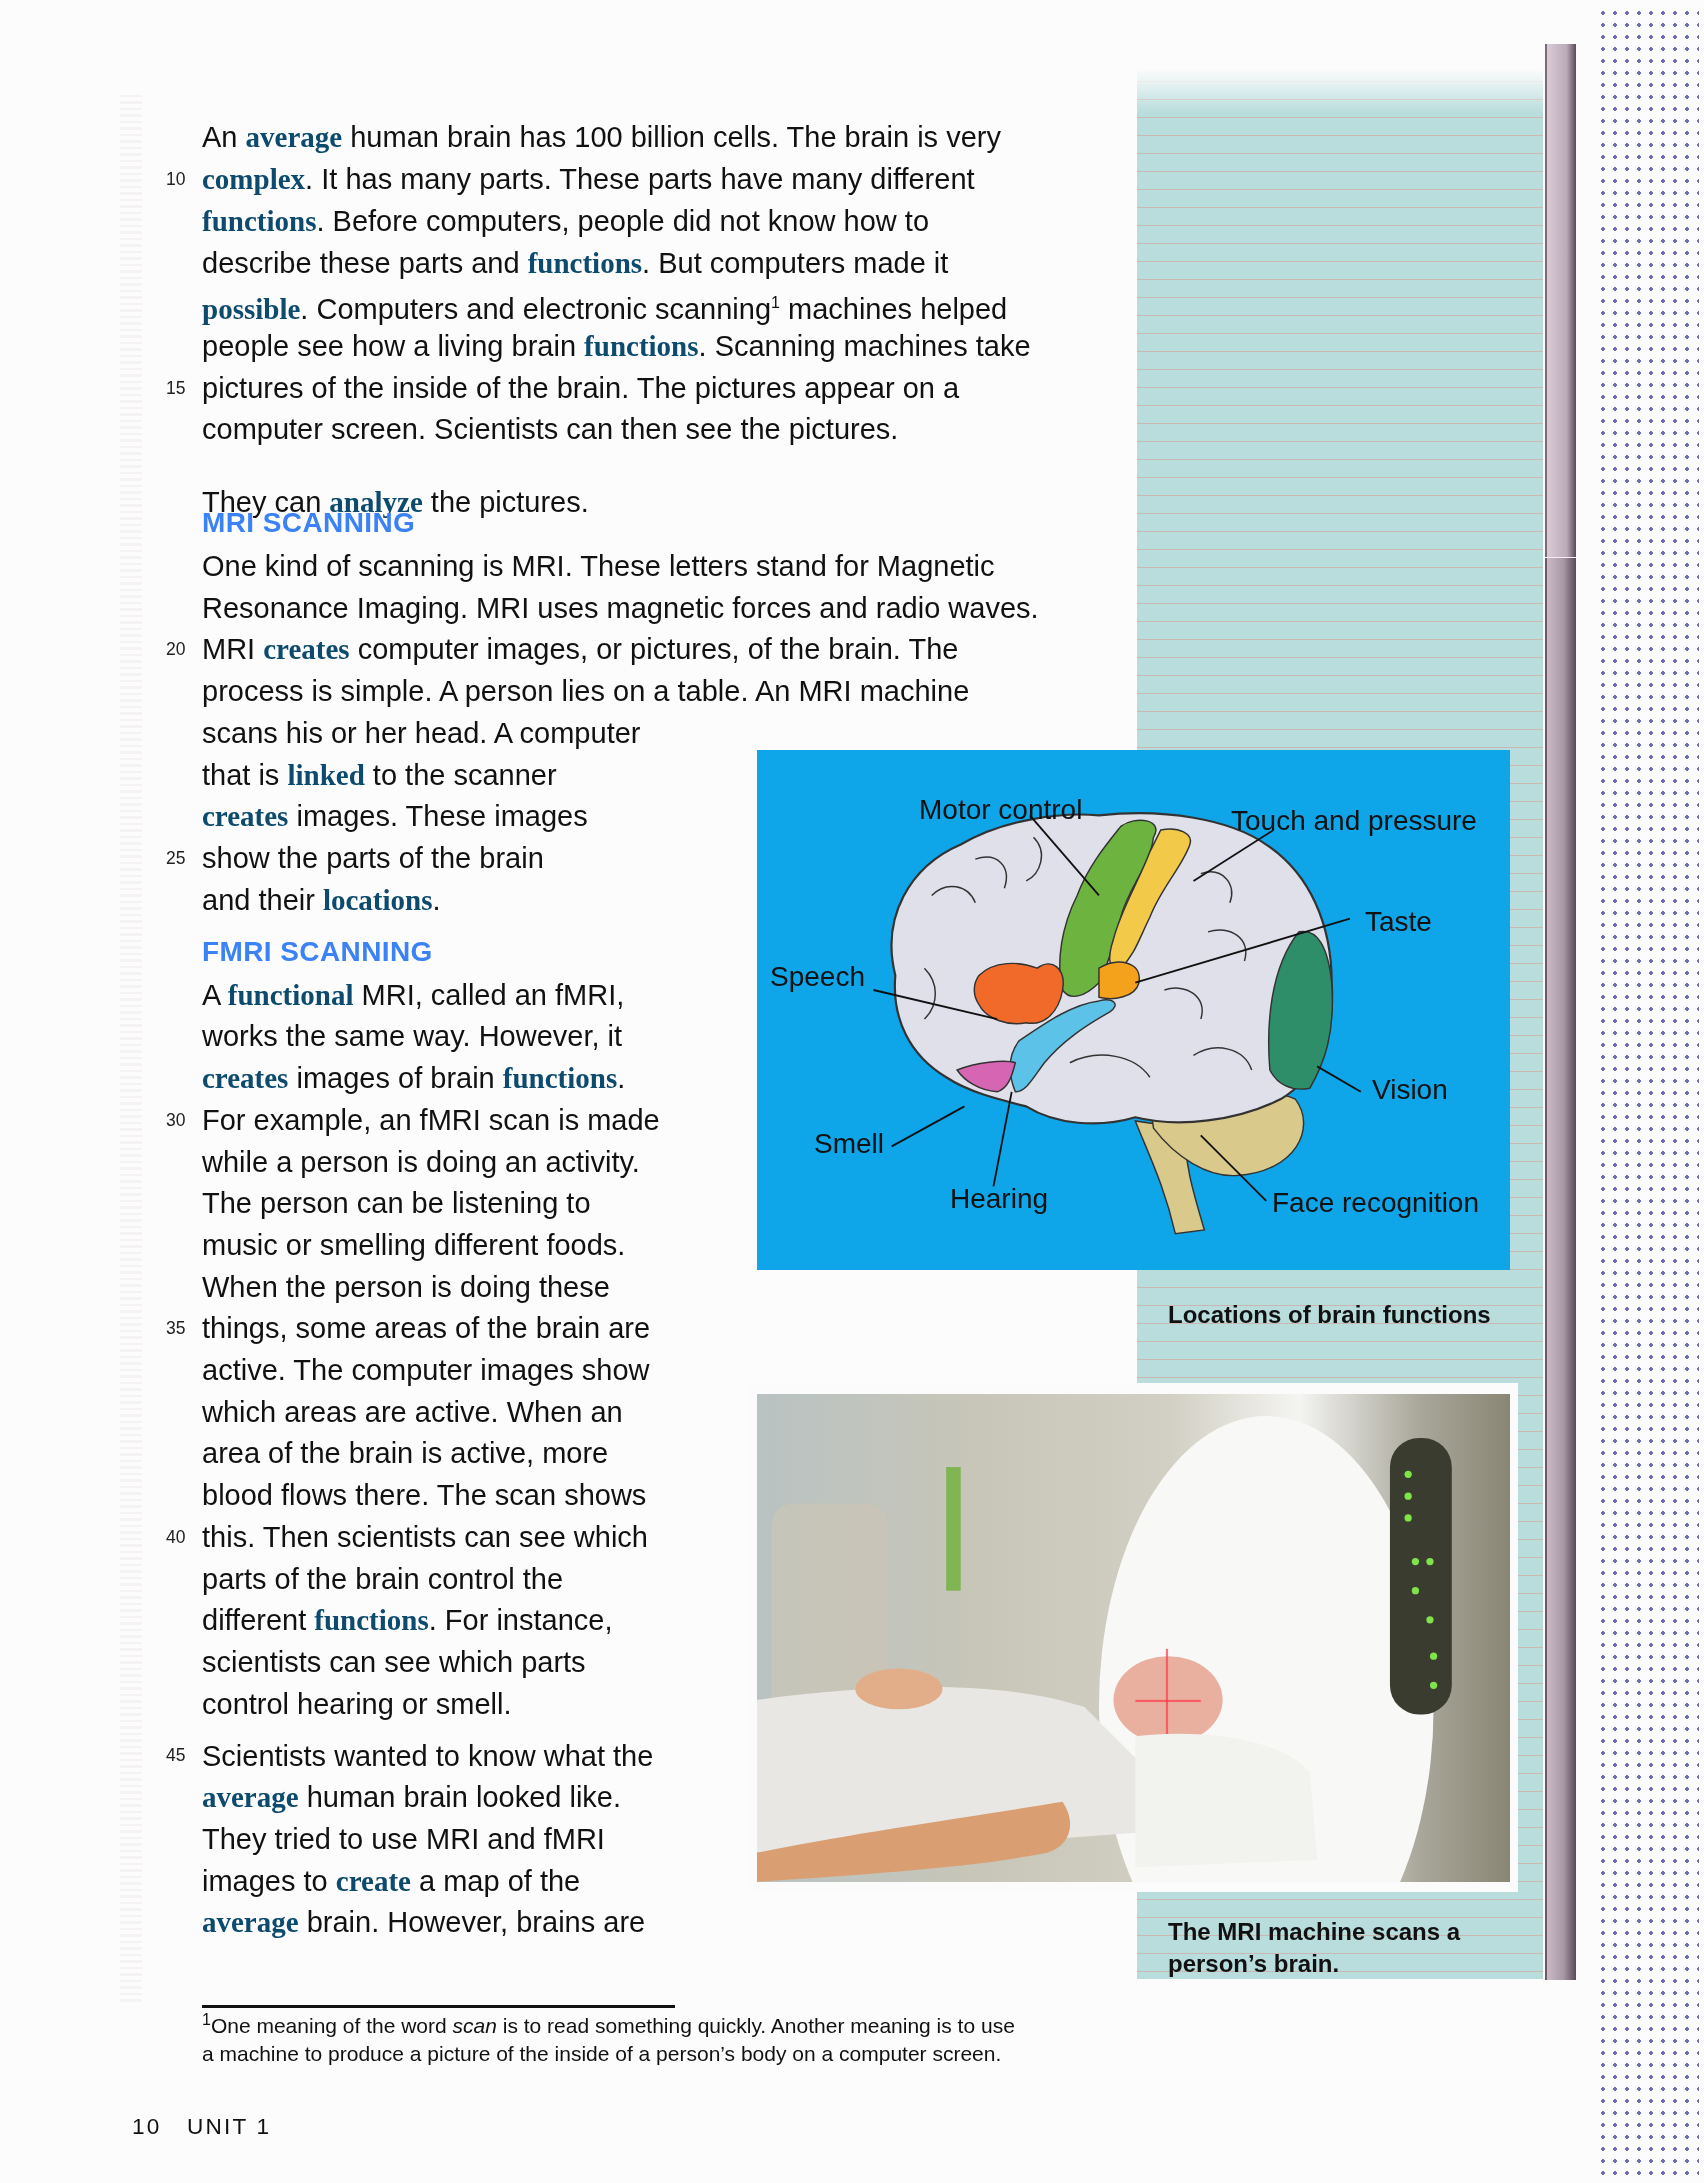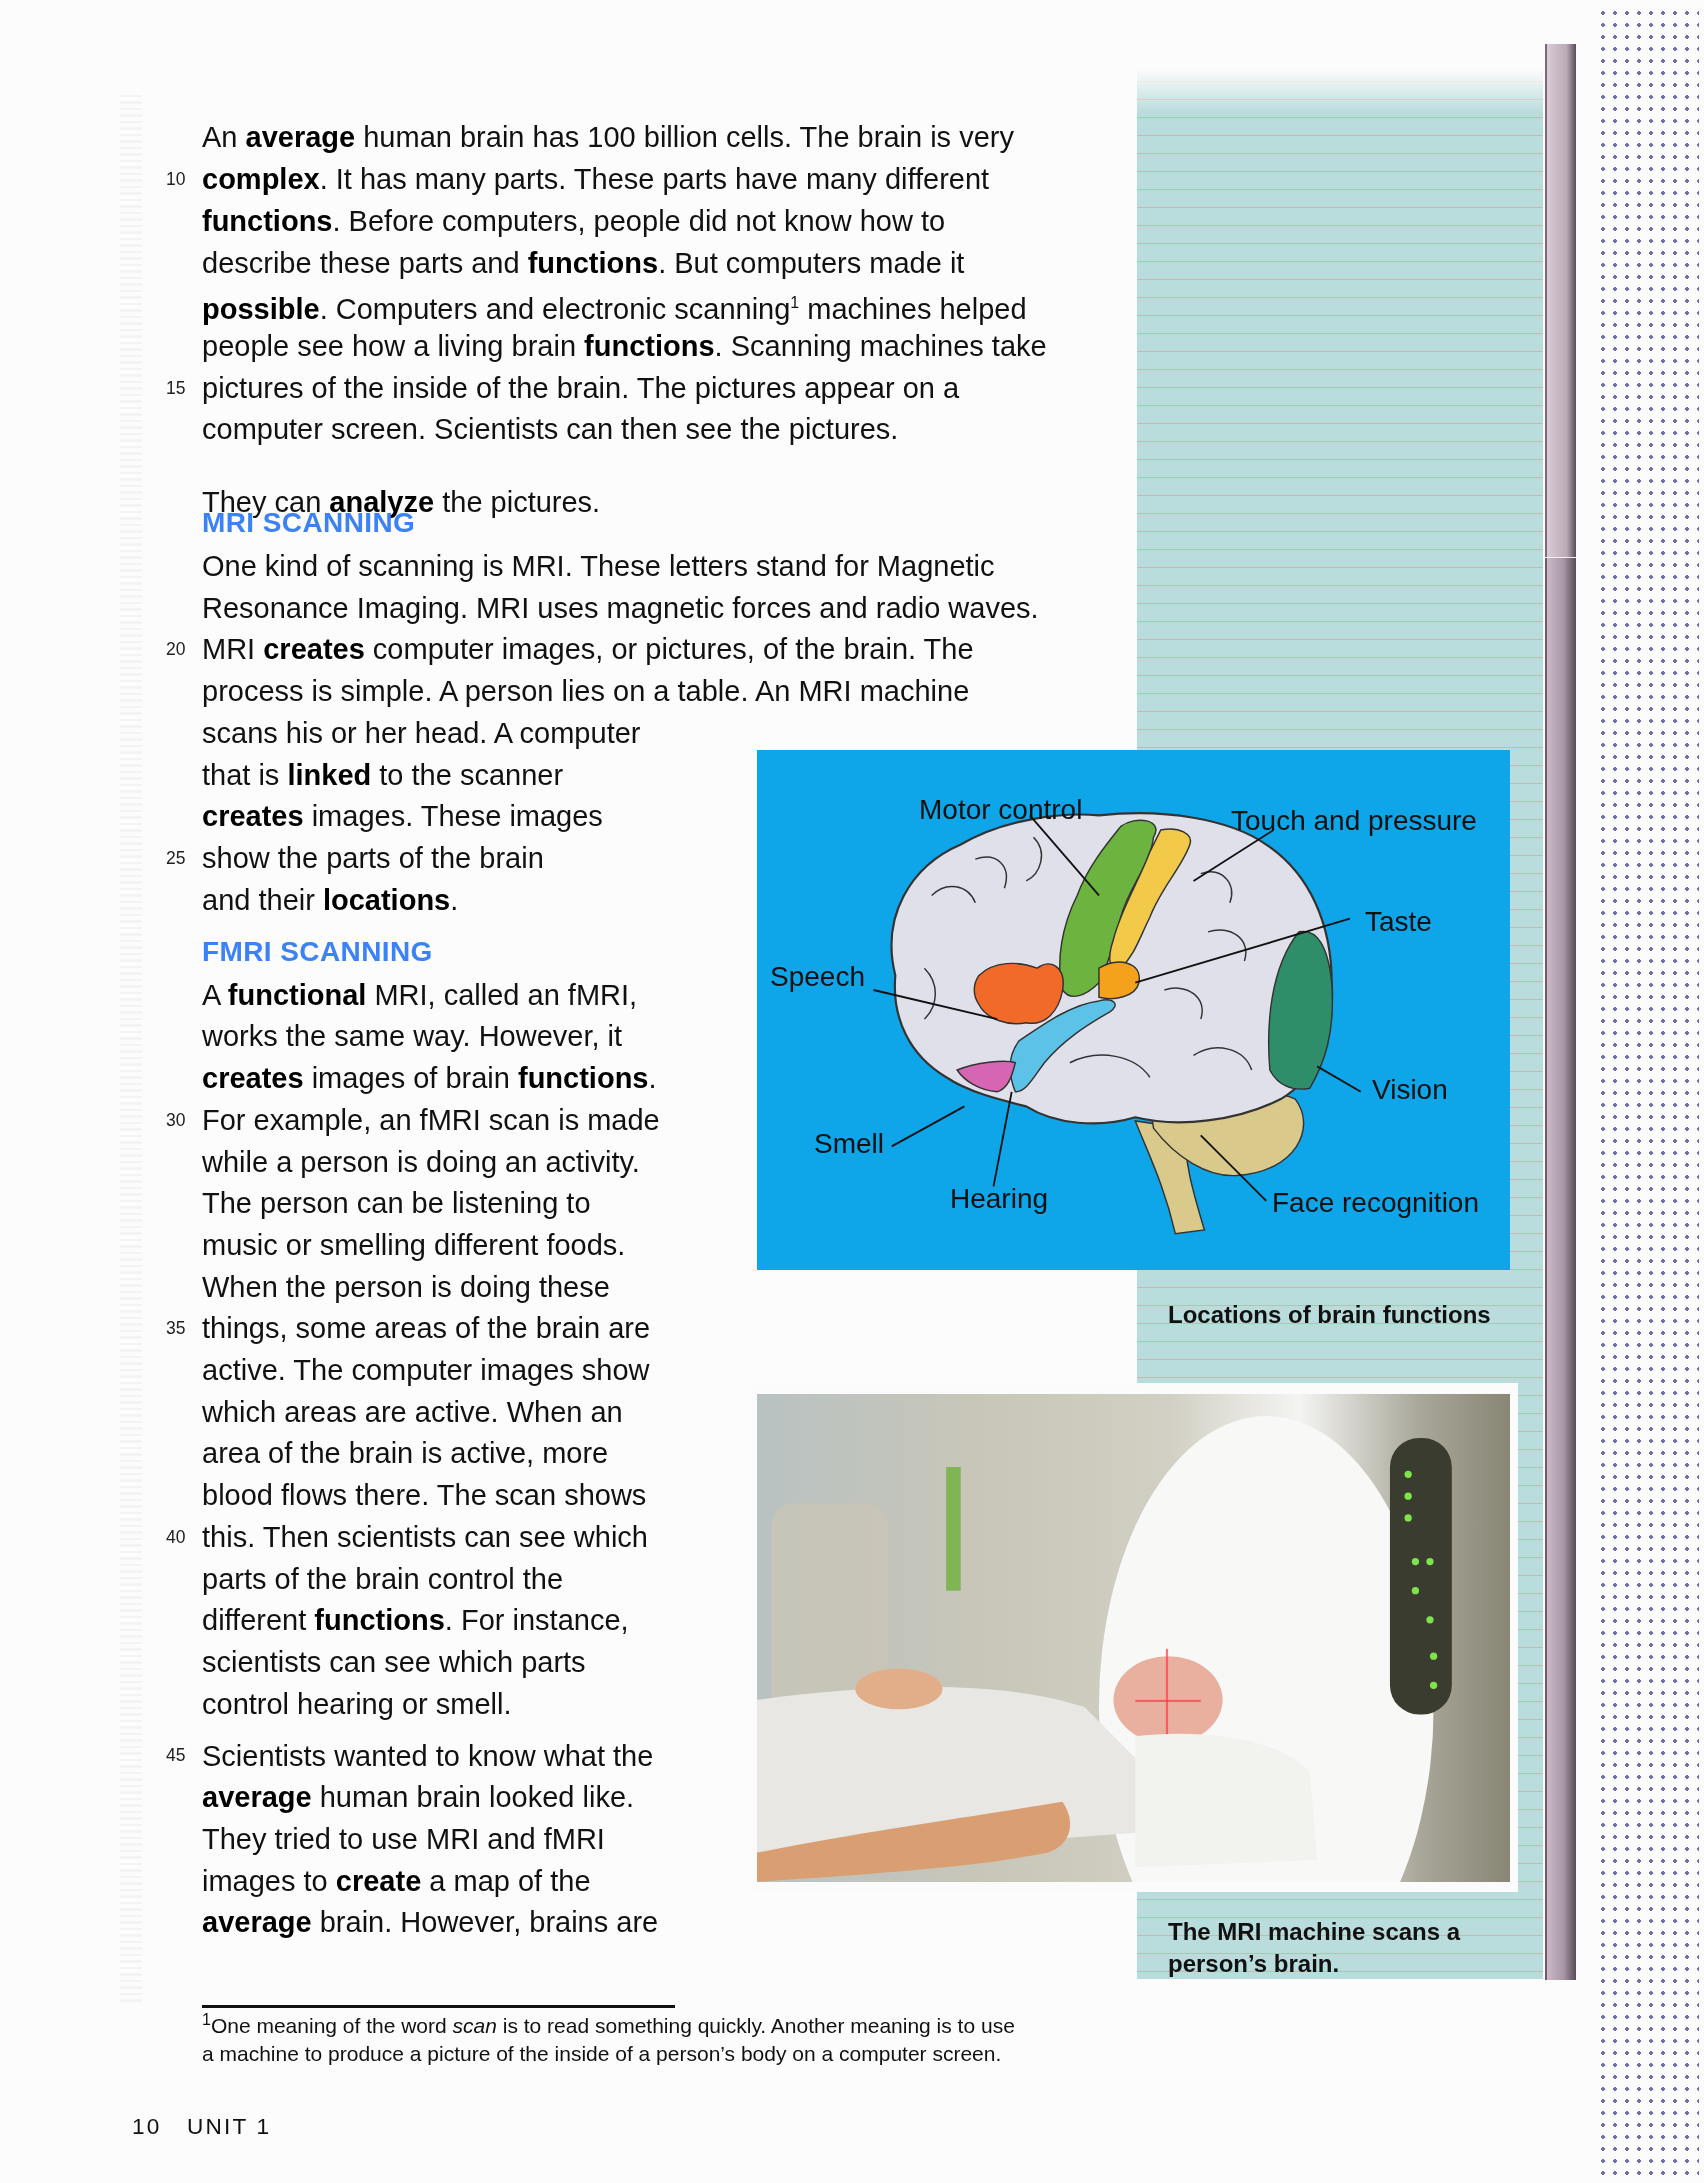--- a/index.html
+++ b/index.html
@@ -14,21 +14,21 @@
   .bar { position:absolute; left:1545px; top:44px; width:31px; height:1936px;
          background:linear-gradient(90deg,#6b5a6a 0 2.2px,#cbb9c8 2.2px,#a796a5 60%,#5a4b58 100%); }
   .bar-cap { position:absolute; left:1545px; top:44px; width:31px; height:513px;
          background:linear-gradient(90deg,#7a6a78 0 2.2px,#d9cbd6 2.2px,#bba9b8 70%,#5a4b58 100%);
          border-bottom:1.5px solid #f3eef2; }
   .dots { position:absolute; left:1597px; top:7.3px; width:102px; height:2169px;
          background-image:radial-gradient(circle, #6e6fb0 1.6px, transparent 1.9px);
          background-size:12px 12px; }
   .text { position:absolute; left:202px; font-size:29px; line-height:42px; white-space:nowrap; }
   .ln { position:absolute; left:166px; font-size:17.5px; color:#222; }
-  .kw { color:#000000; font-weight:bold; }
+  .kw { color:#0c4a6e; font-weight:bold;font-family:Liberation Serif, serif; }
   .h { color:#3b82f6; font-weight:bold; font-size:28px; letter-spacing:0.4px; }
   sup { font-size:16px; line-height:0; }
   .fig { position:absolute; left:757px; top:750px; width:753px; height:520px; background:#0ea5e9; }
   .fig-label { position:absolute; font-size:28px; color:#111; white-space:nowrap; }
   .caption { position:absolute; left:1168px; font-size:24px; font-weight:bold; color:#111; line-height:32px; }
   .photo-frame { position:absolute; left:750px; top:1383px; width:768px; height:509px; background:#fbfbfb; }
   .photo { position:absolute; left:757px; top:1394px; width:753px; height:488px; overflow:hidden;
          background:linear-gradient(90deg,#b9c2c2 0%,#c8c6b8 30%,#d2d0c4 55%,#f4f4f2 72%,#a9a79a 88%,#898675 100%); }
   .rule { position:absolute; left:202px; top:2005px; width:473px; height:2.9px; background:#111; }
   .foot { position:absolute; left:202px; top:2012px; font-size:21px; line-height:28px; white-space:nowrap; }

